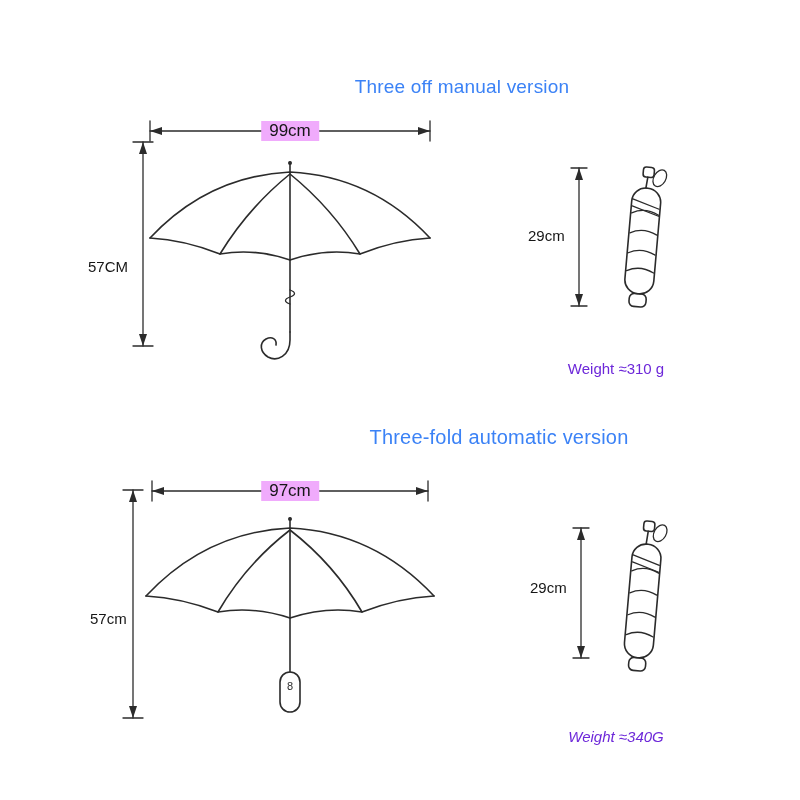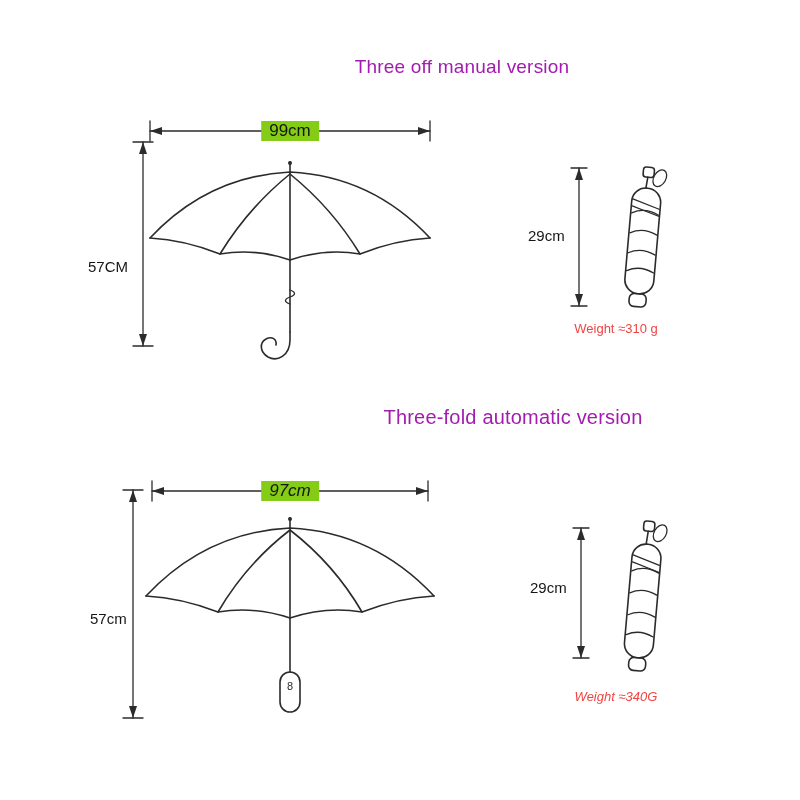--- a/index.html
+++ b/index.html
@@ -7,48 +7,50 @@
     width:800px;height:800px;background:#ffffff;
     font-family:"Liberation Sans", sans-serif;
     color:#1c1c1c;
     position:relative;
     overflow:hidden;
   }
   .abs{position:absolute;}
   .title{
     font-size:19px;
     letter-spacing:0.2px;
-    color:#a21caf;
+    color:#3b82f6;
     white-space:nowrap;
     transform:translateX(-50%);
+    margin-top:20px;
   }
   .title.big{font-size:20px;}
   .dim-wrap{position:absolute;}
   .dim-label{
     position:absolute;
     left:50%;top:50%;
     transform:translate(-50%,-50%);
-    background:#84cc16;
+    background:#f0abfc;
     padding:0 8px;
     font-size:17px;
     white-space:nowrap;
     color:#161616;
   }
   .side-label{
     position:absolute;
     font-size:15px;
     white-space:nowrap;
     color:#161616;
   }
   .weight{
     position:absolute;
     transform:translateX(-50%);
-    font-size:13px;
-    white-space:nowrap;
-    color:#ef4444;
+    font-size:15px;
+    white-space:nowrap;
+    color:#6d28d9;
+    margin-top:39px;
   }
   svg{display:block;}
   .stroke{stroke:#2b2b2b;fill:none;stroke-width:1.6;stroke-linecap:round;stroke-linejoin:round;}
   .stroke-thin{stroke:#2b2b2b;fill:none;stroke-width:1.3;stroke-linecap:round;}
   .fill{fill:#2b2b2b;stroke:none;}
 </style>
 </head>
 <body>
 
 <div class="title abs" style="left:462px;top:56px;">Three off manual version</div>
@@ -120,23 +122,23 @@
     <line class="stroke-thin" x1="5" y1="140" x2="21" y2="140"></line>
     <line class="stroke-thin" x1="13" y1="2" x2="13" y2="140"></line>
     <polygon class="fill" points="13,2 9,14 17,14"></polygon>
     <polygon class="fill" points="13,140 9,128 17,128"></polygon>
   </svg>
 </div>
 <div class="side-label" style="left:528px;top:227px;">29cm</div>
 
 <div class="weight" style="left:616px;top:321px;">Weight ≈310 g</div>
 
-<div class="title big abs" style="left:513px;top:406px;">Three-fold automatic version</div>
-
-<div class="dim-wrap" style="left:150px;top:478px;width:280px;height:26px;font-style:italic;">
+<div class="title big abs" style="left:499px;top:406px;">Three-fold automatic version</div>
+
+<div class="dim-wrap" style="left:150px;top:478px;width:280px;height:26px;">
   <svg width="280" height="26" viewBox="0 0 280 26">
     <line class="stroke-thin" x1="2" y1="3" x2="2" y2="23"></line>
     <line class="stroke-thin" x1="278" y1="3" x2="278" y2="23"></line>
     <line class="stroke-thin" x1="2" y1="13" x2="278" y2="13"></line>
     <polygon class="fill" points="2,13 14,9 14,17"></polygon>
     <polygon class="fill" points="278,13 266,9 266,17"></polygon>
   </svg>
   <span class="dim-label">97cm</span>
 </div>
 

